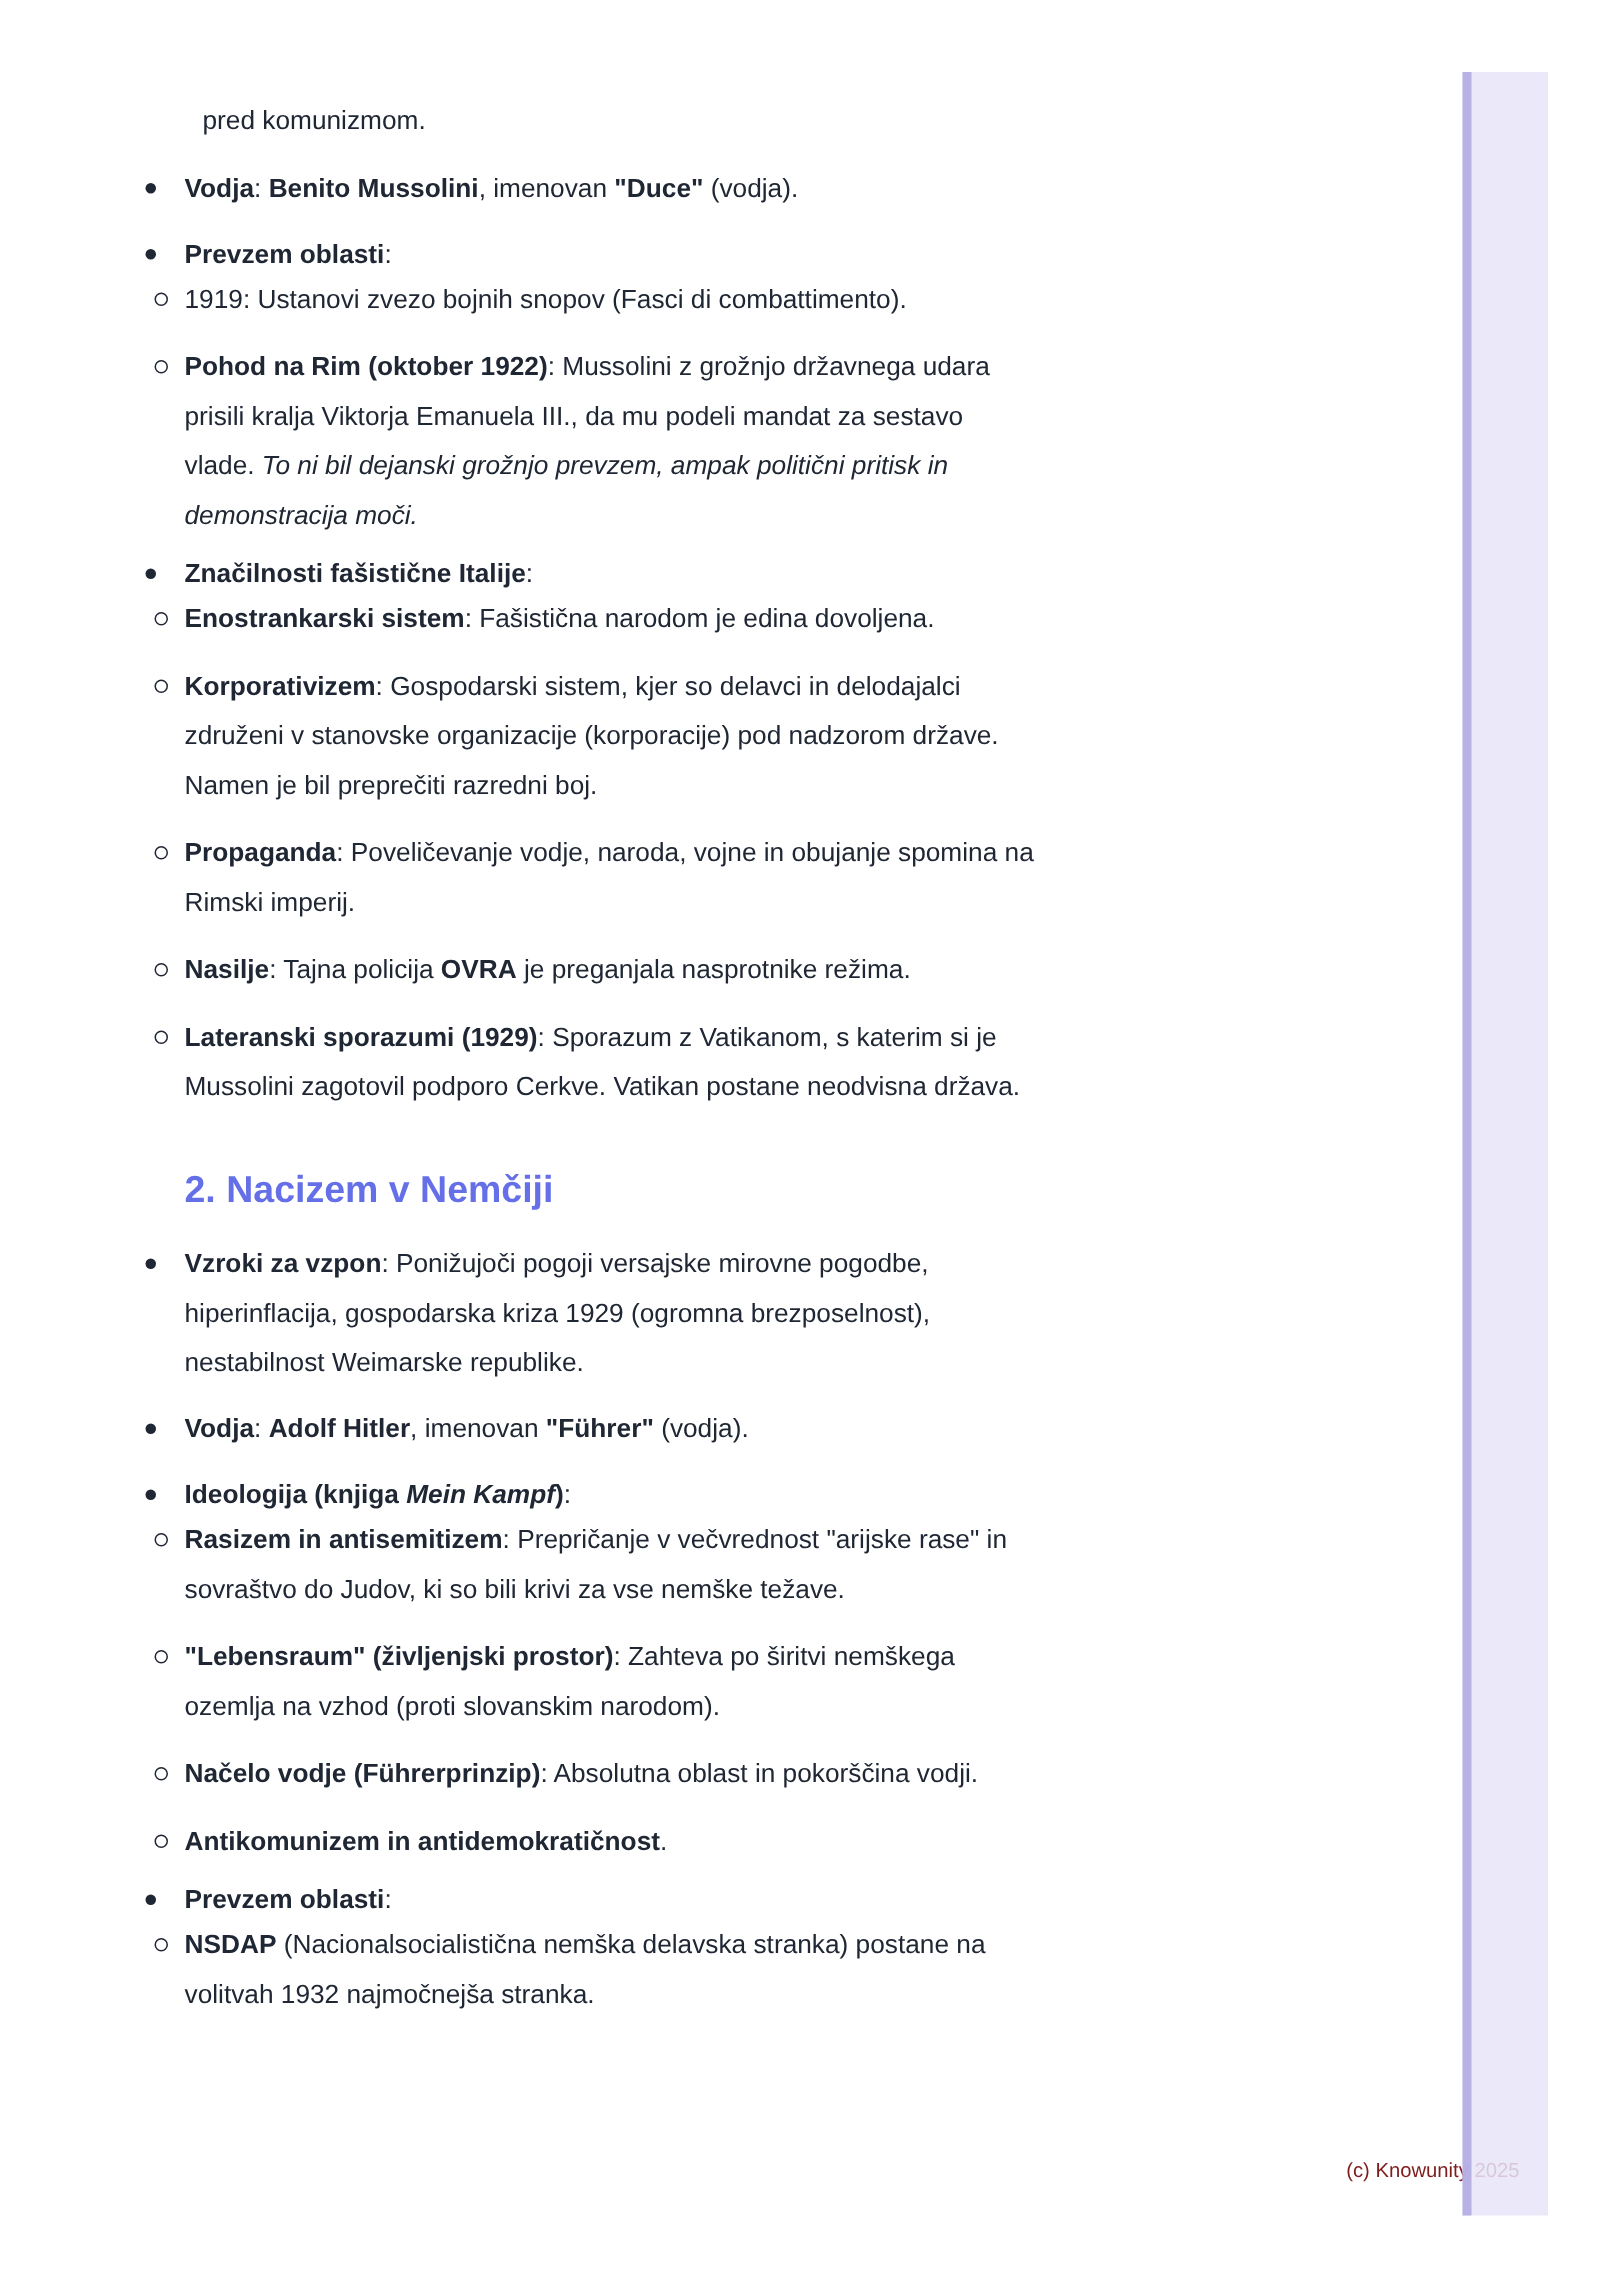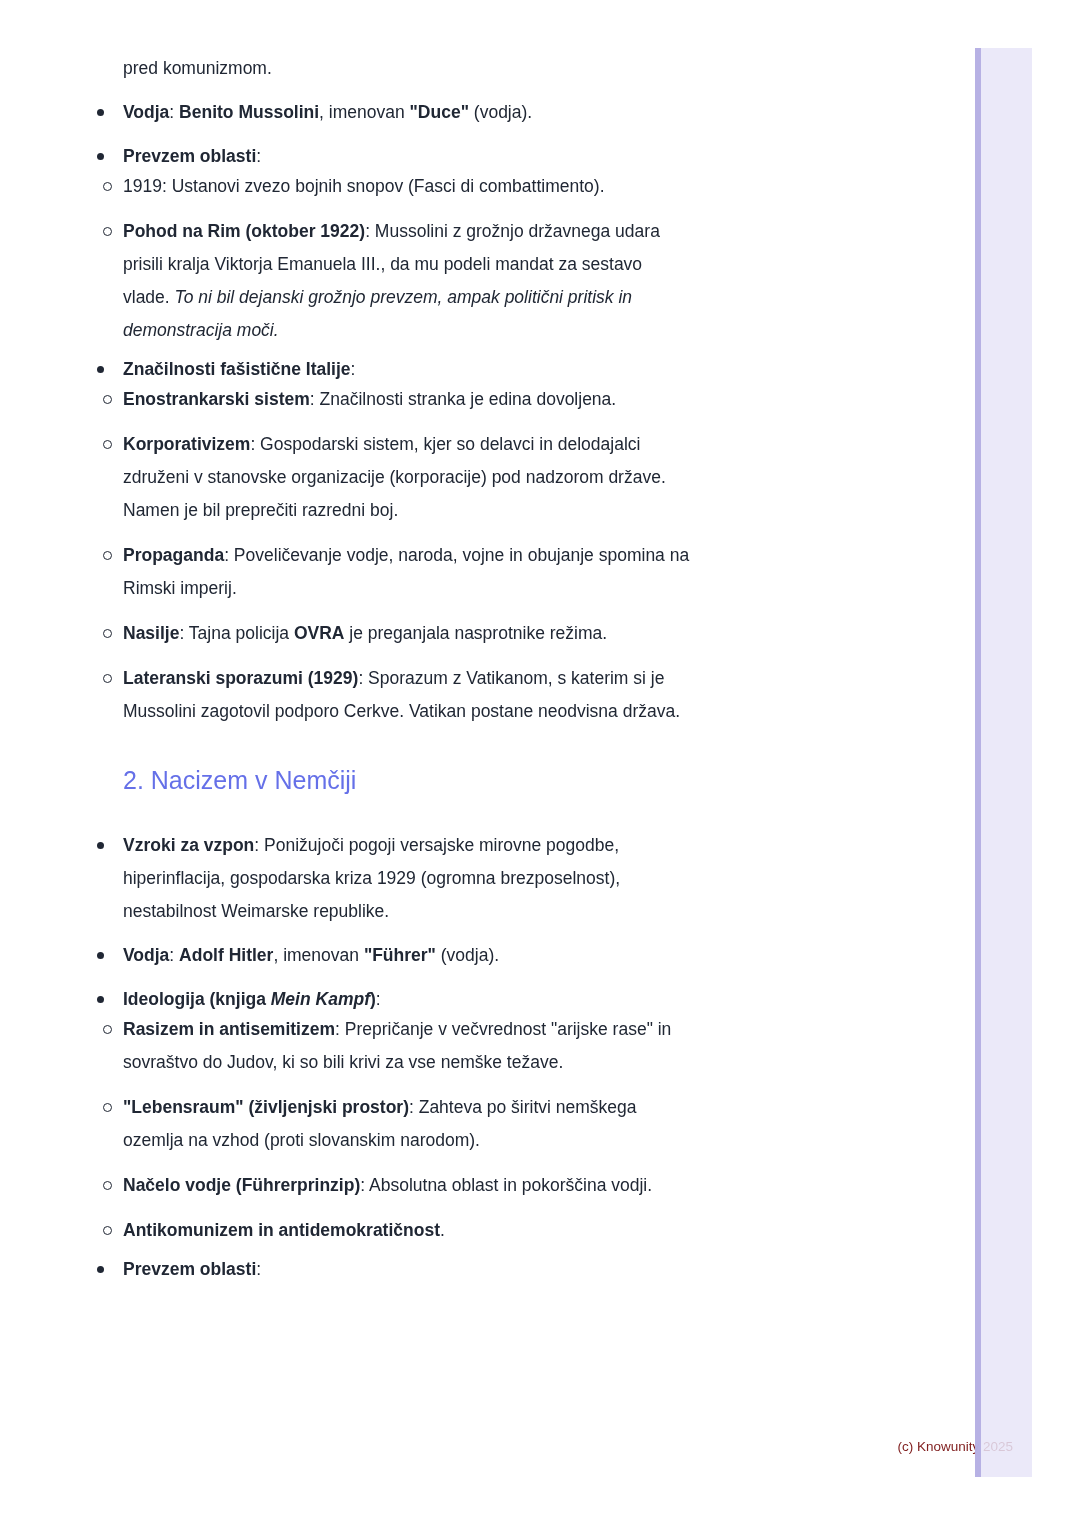--- a/index.html
+++ b/index.html
@@ -18,21 +18,21 @@
   .content {
     position: absolute;
     left: 123px;
     top: 52px;
     width: 830px;
     font-size: 17.5px;
     line-height: 33px;
   }
   .block { position: relative; }
   .block .txt { display: block; }
-  .para { margin: 0; }
+  .para { margin: 12px; }
   .li1 { margin-top: 11px; }
   .li2 { margin-top: 12px; }
   .li2.gap-tight, .li1.gap-tight { margin-top: -3px; }
   .li1.gap-lg { margin-top: 6px; }
   .bullet {
     position: absolute;
     display: block;
     box-sizing: border-box;
   }
   .bullet.dot {
@@ -43,24 +43,24 @@
   }
   .bullet.ring {
     width: 9px; height: 9px;
     left: -20px; top: 12px;
     border-radius: 50%;
     border: 1.7px solid var(--text-color, #202734);
     background: transparent;
   }
   .heading {
     margin-top: 34px;
-    margin-bottom: 31px;
+    margin-bottom: 15px;
     font-size: 25px;
     line-height: 36px;
-    font-weight: 400;
+    font-weight: 700;
     color: var(--heading-color, #6570e8);
   }
   .b { font-weight: 700; }
   .i { font-style: italic; }
   .copyright {
     position: absolute;
     top: 1437px;
     right: 67px;
     font-size: 13.5px;
     line-height: 20px;
@@ -101,21 +101,21 @@
     <div class="block li2">
       <span class="bullet ring"></span>
       <span class="txt"><span class="b">Pohod na Rim (oktober 1922)</span><span>: Mussolini z grožnjo državnega udara</span><br><span>prisili kralja Viktorja Emanuela III., da mu podeli mandat za sestavo</span><br><span>vlade. </span><span class="i">To ni bil dejanski grožnjo prevzem, ampak politični pritisk in</span><br><span class="i">demonstracija moči.</span></span>
     </div>
     <div class="block li1 gap-lg">
       <span class="bullet dot"></span>
       <span class="txt"><span class="b">Značilnosti fašistične Italije</span><span>:</span></span>
     </div>
     <div class="block li2 gap-tight">
       <span class="bullet ring"></span>
-      <span class="txt"><span class="b">Enostrankarski sistem</span><span>: Značilnosti stranka je edina dovoljena.</span></span>
+      <span class="txt"><span class="b">Enostrankarski sistem</span><span>: Fašistična narodom je edina dovoljena.</span></span>
     </div>
     <div class="block li2">
       <span class="bullet ring"></span>
       <span class="txt"><span class="b">Korporativizem</span><span>: Gospodarski sistem, kjer so delavci in delodajalci</span><br><span>združeni v stanovske organizacije (korporacije) pod nadzorom države.</span><br><span>Namen je bil preprečiti razredni boj.</span></span>
     </div>
     <div class="block li2">
       <span class="bullet ring"></span>
       <span class="txt"><span class="b">Propaganda</span><span>: Poveličevanje vodje, naroda, vojne in obujanje spomina na</span><br><span>Rimski imperij.</span></span>
     </div>
     <div class="block li2">
@@ -154,17 +154,21 @@
       <span class="txt"><span class="b">Načelo vodje (Führerprinzip)</span><span>: Absolutna oblast in pokorščina vodji.</span></span>
     </div>
     <div class="block li2">
       <span class="bullet ring"></span>
       <span class="txt"><span class="b">Antikomunizem in antidemokratičnost</span><span>.</span></span>
     </div>
     <div class="block li1 gap-lg">
       <span class="bullet dot"></span>
       <span class="txt"><span class="b">Prevzem oblasti</span><span>:</span></span>
     </div>
+    <div class="block li2 gap-tight">
+      <span class="bullet ring"></span>
+      <span class="txt"><span class="b">NSDAP</span><span> (Nacionalsocialistična nemška delavska stranka) postane na</span><br><span>volitvah 1932 najmočnejša stranka.</span></span>
+    </div>
   </div>
 
 <div class="copyright">(c) Knowunity 2025</div>
 
 <div class="next-page-edge"></div>
 
 </body></html>

